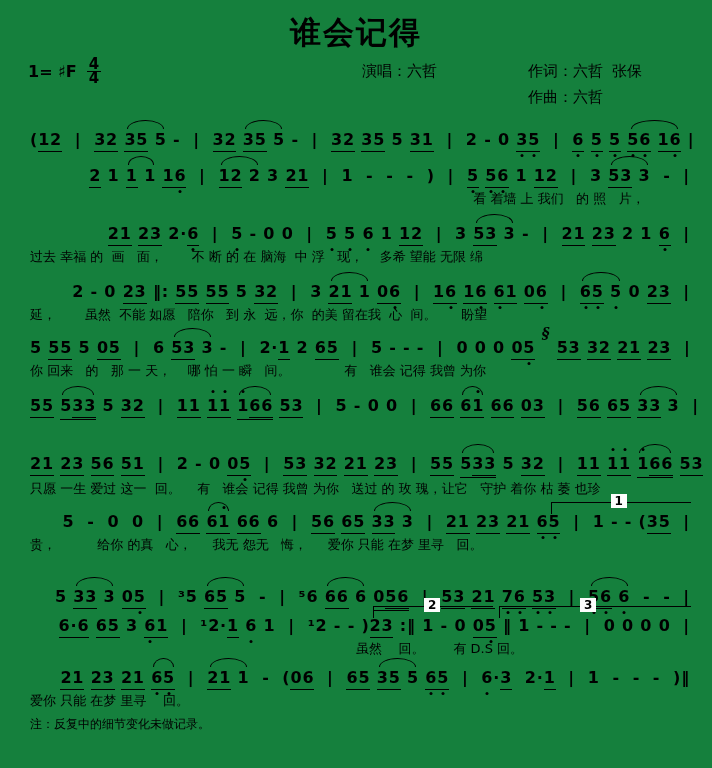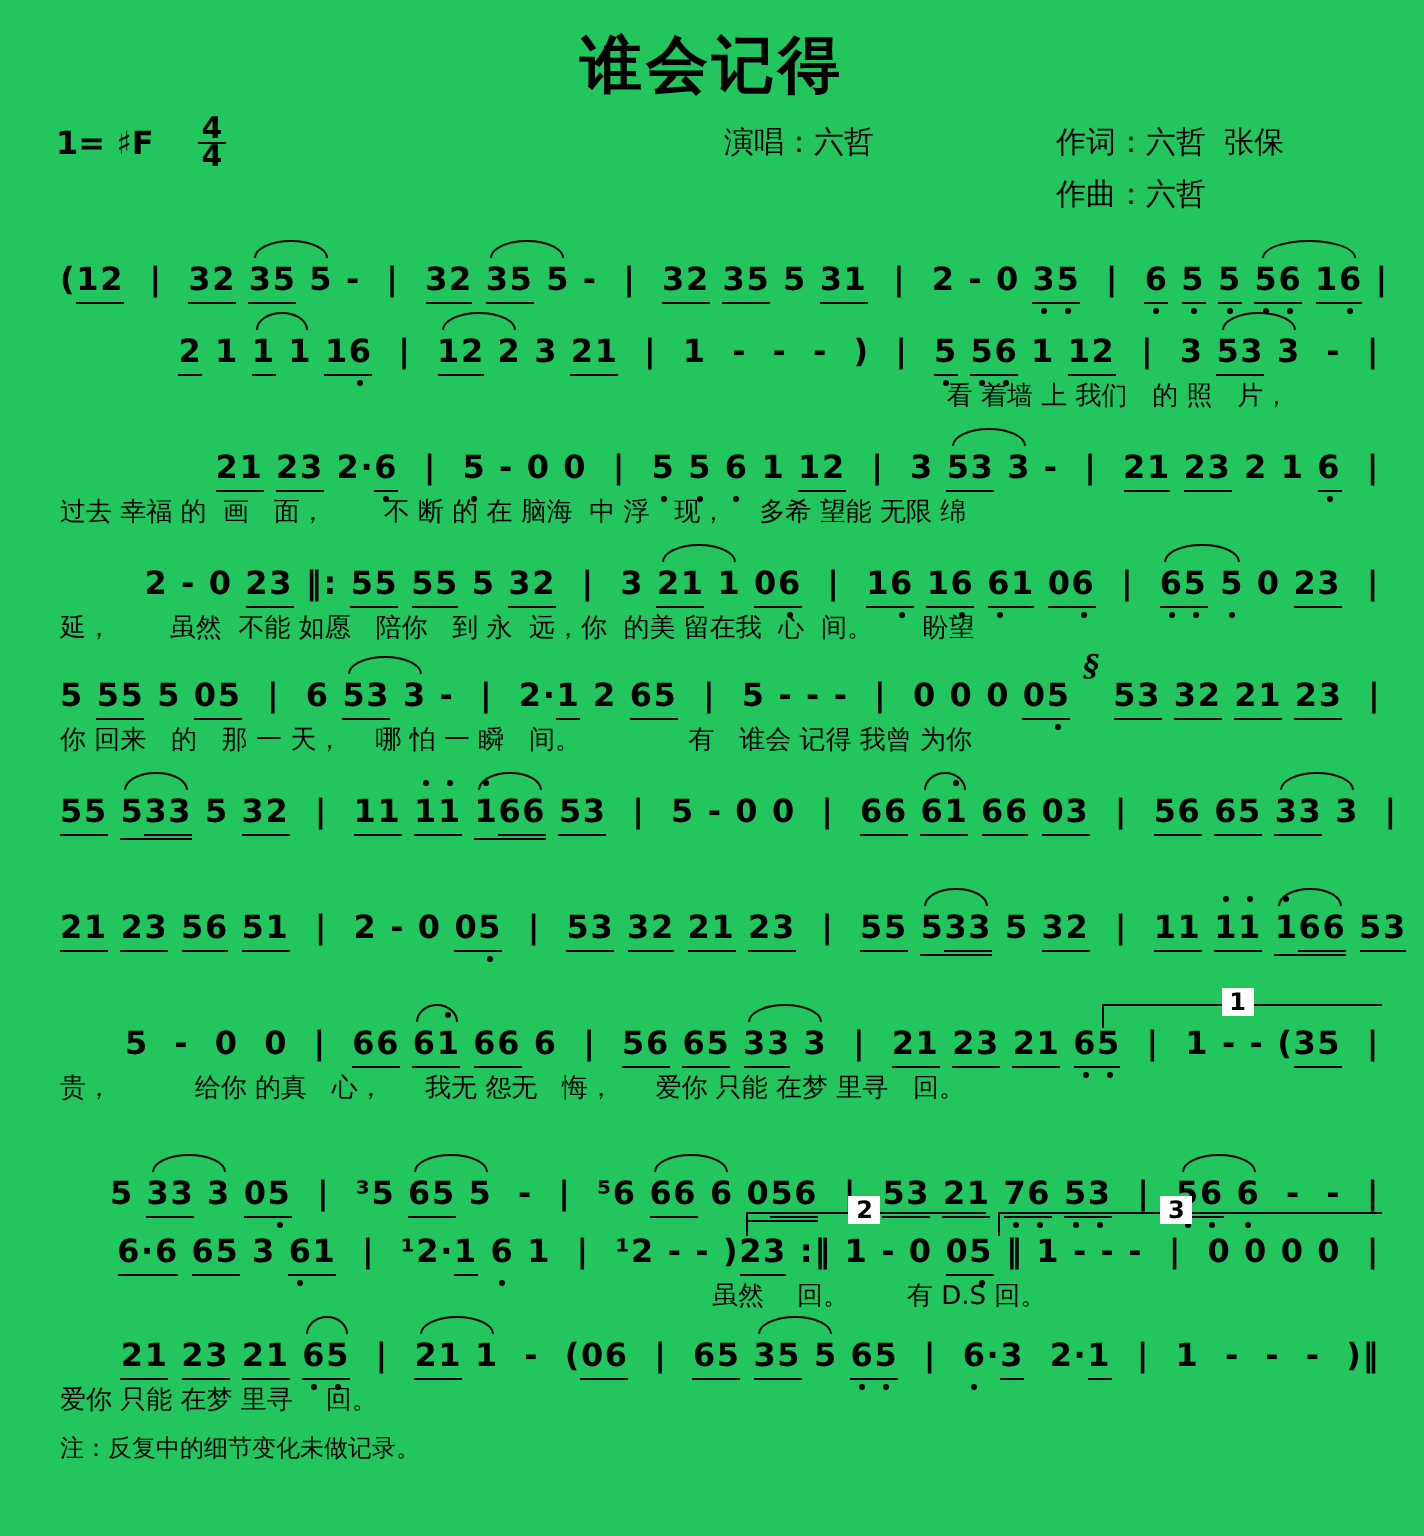--- a/index.html
+++ b/index.html
@@ -1,21 +1,21 @@
 <!DOCTYPE html>
 <html><head>
 <meta charset="utf-8">
 <style>
   html,body{margin:0;padding:0;}
-  .page{position:relative;width:712px;height:768px;background:#22c55e;color:#000;
+  .page{position:relative;width:712px;height:768px;background:#15803d;color:#000;
         font-family:"DejaVu Sans",sans-serif;overflow:hidden;}
   
   .title{position:absolute;top:12px;left:0;width:100%;text-align:center;
          font-size:31px;font-weight:bold;letter-spacing:2px;}
-  .keysig{position:absolute;top:58px;left:28px;font-size:16px;font-weight:bold;display:flex;align-items:center;gap:22px;}
+  .keysig{position:absolute;top:58px;left:28px;font-size:16px;font-weight:bold;display:flex;align-items:center;gap:10px;}
   .meter{display:inline-flex;flex-direction:column;align-items:center;line-height:13px;font-size:15px;font-weight:bold;}
   .meter .num{border-bottom:1.5px solid #000;padding:0 2px;}
   .credit{position:absolute;font-size:15px;font-family:Liberation Mono, monospace;}
   .c-singer{top:62px;left:362px;}
   .c-lyric{top:62px;left:528px;}
   .c-comp{top:88px;left:528px;}
   .c-trans{top:112px;left:528px;}
   
   .line{position:absolute;left:30px;right:22px;}
   .notation{white-space:pre;font-size:16px;font-weight:bold;letter-spacing:0.8px;
@@ -85,20 +85,21 @@
   </div>
   <div class="line l5">
     <div class="notation"><span class="n">5</span> <span class="u"><span class="n">5</span><span class="n">5</span></span> <span class="n">5</span> <span class="u"><span class="n">0</span><span class="n">5</span></span>  <span class="n">|</span>  <span class="n">6</span> <span class="arc"><span class="u"><span class="n">5</span><span class="n">3</span></span> <span class="n">3</span></span> <span class="n">-</span>  <span class="n">|</span>  <span class="n">2</span><span class="n">·</span><span class="u"><span class="n">1</span></span> <span class="n">2</span> <span class="u"><span class="n">6</span><span class="n">5</span></span>  <span class="n">|</span>  <span class="n">5</span> <span class="n">-</span> <span class="n">-</span> <span class="n">-</span>  <span class="n">|</span>  <span class="n">0</span> <span class="n">0</span> <span class="n">0</span> <span class="u"><span class="n">0</span><span class="n dotb">5</span></span> <span class="segno">§</span> <span class="u"><span class="n">5</span><span class="n">3</span></span> <span class="u"><span class="n">3</span><span class="n">2</span></span> <span class="u"><span class="n">2</span><span class="n">1</span></span> <span class="u"><span class="n">2</span><span class="n">3</span></span>  <span class="n">|</span></div>
     <div class="lyrics">你 回来   的   那 一 天，    哪 怕 一 瞬   间。             有   谁会 记得 我曾 为你</div>
   </div>
   <div class="line l6">
     <div class="notation"><span class="u"><span class="n">5</span><span class="n">5</span></span> <span class="arc"><span class="u"><span class="n">5</span><span class="uu"><span class="n">3</span><span class="n">3</span></span></span></span> <span class="n">5</span> <span class="u"><span class="n">3</span><span class="n">2</span></span>  <span class="n">|</span>  <span class="u"><span class="n">1</span><span class="n">1</span></span> <span class="u"><span class="n dota">1</span><span class="n dota">1</span></span> <span class="arc"><span class="u"><span class="n dota">1</span><span class="uu"><span class="n">6</span><span class="n">6</span></span></span></span> <span class="u"><span class="n">5</span><span class="n">3</span></span>  <span class="n">|</span>  <span class="n">5</span> <span class="n">-</span> <span class="n">0</span> <span class="n">0</span>  <span class="n">|</span>  <span class="u"><span class="n">6</span><span class="n">6</span></span> <span class="arc"><span class="u"><span class="n">6</span><span class="n dota">1</span></span></span> <span class="u"><span class="n">6</span><span class="n">6</span></span> <span class="u"><span class="n">0</span><span class="n">3</span></span>  <span class="n">|</span>  <span class="u"><span class="n">5</span><span class="n">6</span></span> <span class="u"><span class="n">6</span><span class="n">5</span></span> <span class="arc"><span class="u"><span class="n">3</span><span class="n">3</span></span> <span class="n">3</span></span>  <span class="n">|</span></div>
   </div>
   <div class="line l7">
     <div class="notation"><span class="u"><span class="n">2</span><span class="n">1</span></span> <span class="u"><span class="n">2</span><span class="n">3</span></span> <span class="u"><span class="n">5</span><span class="n">6</span></span> <span class="u"><span class="n">5</span><span class="n">1</span></span>  <span class="n">|</span>  <span class="n">2</span> <span class="n">-</span> <span class="n">0</span> <span class="u"><span class="n">0</span><span class="n dotb">5</span></span>  <span class="n">|</span>  <span class="u"><span class="n">5</span><span class="n">3</span></span> <span class="u"><span class="n">3</span><span class="n">2</span></span> <span class="u"><span class="n">2</span><span class="n">1</span></span> <span class="u"><span class="n">2</span><span class="n">3</span></span>  <span class="n">|</span>  <span class="u"><span class="n">5</span><span class="n">5</span></span> <span class="arc"><span class="u"><span class="n">5</span><span class="uu"><span class="n">3</span><span class="n">3</span></span></span></span> <span class="n">5</span> <span class="u"><span class="n">3</span><span class="n">2</span></span>  <span class="n">|</span>  <span class="u"><span class="n">1</span><span class="n">1</span></span> <span class="u"><span class="n dota">1</span><span class="n dota">1</span></span> <span class="arc"><span class="u"><span class="n dota">1</span><span class="uu"><span class="n">6</span><span class="n">6</span></span></span></span> <span class="u"><span class="n">5</span><span class="n">3</span></span>  </div>
+    <div class="lyrics">只愿 一生 爱过 这一  回。    有   谁会 记得 我曾 为你   送过 的 玫 瑰，让它   守护 着你 枯 萎 也珍</div>
   </div>
   <div class="line l8">
     <div class="notation"><span class="n">5</span>  <span class="n">-</span>  <span class="n">0</span>  <span class="n">0</span>  <span class="n">|</span>  <span class="u"><span class="n">6</span><span class="n">6</span></span> <span class="arc"><span class="u"><span class="n">6</span><span class="n dota">1</span></span></span> <span class="u"><span class="n">6</span><span class="n">6</span></span> <span class="n">6</span>  <span class="n">|</span>  <span class="u"><span class="n">5</span><span class="n">6</span></span> <span class="u"><span class="n">6</span><span class="n">5</span></span> <span class="arc"><span class="u"><span class="n">3</span><span class="n">3</span></span> <span class="n">3</span></span>  <span class="n">|</span>  <span class="u"><span class="n">2</span><span class="n">1</span></span> <span class="u"><span class="n">2</span><span class="n">3</span></span> <span class="u"><span class="n">2</span><span class="n">1</span></span> <span class="u"><span class="n dotb">6</span><span class="n dotb">5</span></span>  <span class="n">|</span>  <span class="n">1</span> <span class="n">-</span> <span class="n">-</span> <span class="n">(</span><span class="u"><span class="n">3</span><span class="n">5</span></span>  <span class="n">|</span></div>
     <div class="lyrics">贵，          给你 的真   心，     我无 怨无   悔，     爱你 只能 在梦 里寻   回。</div>
   <div class="volta" style="left: 79%; width: 21%;">
         <span class="vnum">1</span>
       </div>
     </div>
   <div class="line l9">
     <div class="notation"><span class="n">5</span> <span class="arc"><span class="u"><span class="n">3</span><span class="n">3</span></span> <span class="n">3</span></span> <span class="u"><span class="n">0</span><span class="n dotb">5</span></span>  <span class="n">|</span>  <span class="n">³</span><span class="n">5</span> <span class="arc"><span class="u"><span class="n">6</span><span class="n">5</span></span> <span class="n">5</span></span>  <span class="n">-</span>  <span class="n">|</span>  <span class="n">⁵</span><span class="n">6</span> <span class="arc"><span class="u"><span class="n">6</span><span class="n">6</span></span> <span class="n">6</span></span> <span class="u"><span class="n">0</span><span class="uu"><span class="n">5</span><span class="n">6</span></span></span>  <span class="n">|</span>  <span class="u"><span class="n">5</span><span class="n">3</span></span> <span class="u"><span class="n">2</span><span class="n">1</span></span> <span class="u"><span class="n dotb">7</span><span class="n dotb">6</span></span> <span class="u"><span class="n dotb">5</span><span class="n dotb">3</span></span>  <span class="n">|</span>  <span class="arc"><span class="u"><span class="n dotb">5</span><span class="n dotb">6</span></span> <span class="n dotb">6</span></span>  <span class="n">-</span>  <span class="n">-</span>  <span class="n">|</span></div>

